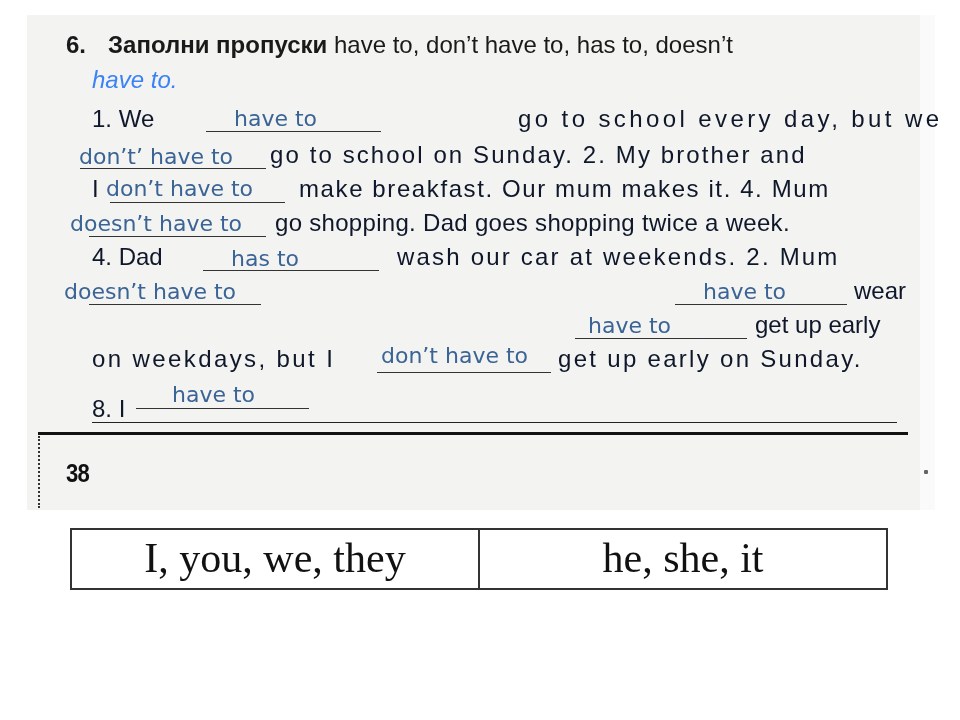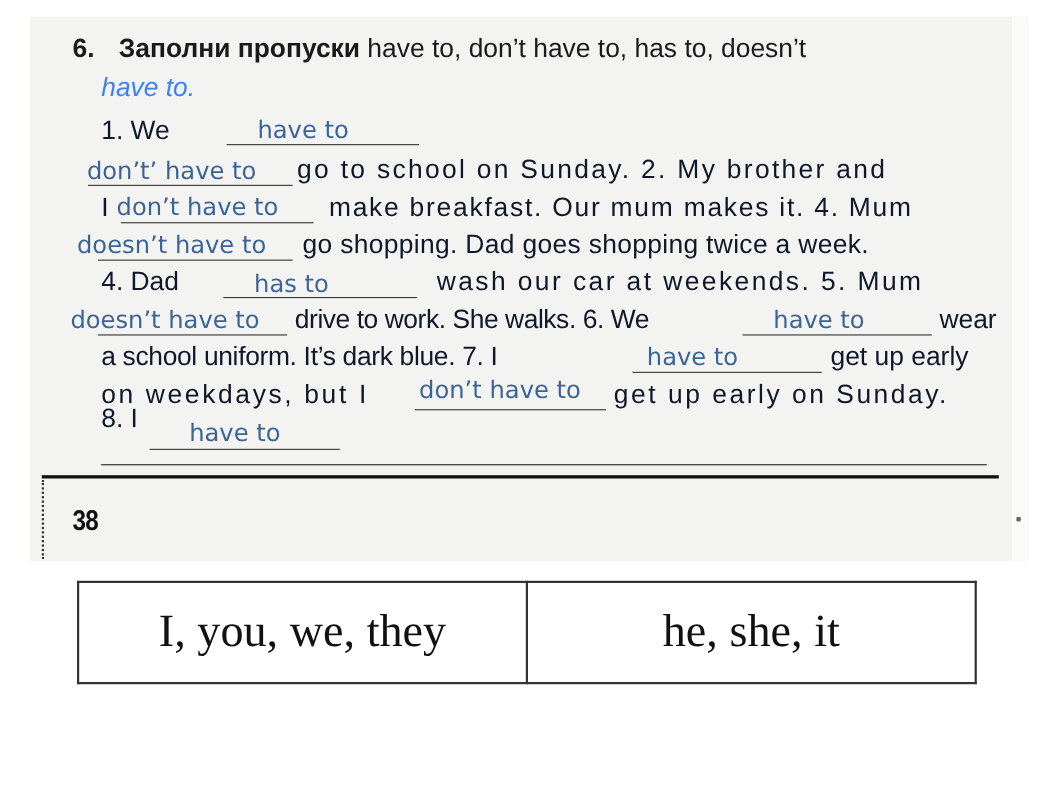--- a/index.html
+++ b/index.html
@@ -13,40 +13,41 @@
   .title2 .it { font-style:italic; }
   .line { position:absolute; left:92px; width:822px; font-size:24px; color:#0f172a; white-space:nowrap; height:34px; line-height:34px; }
   .ans { position:absolute; color:#3b6496; font-size:22px; white-space:nowrap; font-family:"DejaVu Sans", sans-serif; }
   .ul { position:absolute; height:0; border-bottom:1.5px solid #333; }
   .rule-thin { position:absolute; left:92px; top:422px; width:805px; height:0; border-top:1.5px solid #222; }
   .rule-thick { position:absolute; left:38px; top:432px; width:870px; height:0; border-top:3px solid #111; }
   .dots { position:absolute; left:38px; top:436px; height:72px; border-left:2px dotted #333; }
   .page-num { position:absolute; left:66px; top:458px; font-size:26px; font-weight:bold; color:#111; letter-spacing:-1px; transform:scaleX(0.85); transform-origin:left; }
   .speck { position:absolute; left:924px; top:470px; width:4px; height:4px; background:#666; border-radius:1px; }
   table.grammar { position:absolute; left:70px; top:528px; width:818px; border-collapse:collapse; font-family:"Liberation Serif", serif; color:#111; }
-  table.grammar td, table.grammar th { border:2px solid #333; padding:16px 4px; font-weight:normal; vertical-align:top; }
+  table.grammar td, table.grammar th { border:2px solid #333; padding:0 4px; font-weight:normal; vertical-align:top; }
   table.grammar th { font-size:42px; text-align:center; height:58px; line-height:56px; }
   table.grammar td { font-size:42px; line-height:50px; height:104px; }
   table.grammar td div { white-space:nowrap; }
 </style>
 </head>
 <body>
 
 <div class="scan"></div>
 <div class="scan-edge"></div>
 
 <div class="title">
   <span class="num">6.</span><span>Заполни пропуски</span><span class="it"> have to, don’t have to, has to, doesn’t</span>
 </div>
 <div class="title2">
   <span class="it">have to.</span>
 </div>
 
 <div class="line" style="top:102px">
   <span style="position:absolute;left:0">1. We</span>
+  <span style="position:absolute;left:426px;letter-spacing:3.4px">go to school every day, but we</span>
 </div>
 <div class="ul" style="left:206px;top:131px;width:175px"></div>
 <div class="ans" style="left:234px;top:106px">have to</div>
 
 <div class="line" style="top:138px">
   <span style="position:absolute;left:178px;letter-spacing:2.1px">go to school on Sunday. 2. My brother and</span>
 </div>
 <div class="ul" style="left:80px;top:168px;width:186px"></div>
 <div class="ans" style="left:79px;top:144px">don’t’ have to</div>
 
@@ -58,49 +59,47 @@
 <div class="ans" style="left:106px;top:176px">don’t have to</div>
 
 <div class="line" style="top:206px">
   <span style="position:absolute;left:183px;letter-spacing:0.3px">go shopping. Dad goes shopping twice a week.</span>
 </div>
 <div class="ul" style="left:89px;top:236px;width:177px"></div>
 <div class="ans" style="left:70px;top:211px">doesn’t have to</div>
 
 <div class="line" style="top:240px">
   <span style="position:absolute;left:0">4. Dad</span>
-  <span style="position:absolute;left:305px;letter-spacing:2.2px">wash our car at weekends. 5. Mum</span>
+  <span style="position:absolute;left:305px;letter-spacing:2.2px">wash our car at weekends. 2. Mum</span>
 </div>
 <div class="ul" style="left:203px;top:270px;width:176px"></div>
 <div class="ans" style="left:231px;top:246px">has to</div>
 
 <div class="line" style="top:274px">
-  <span style="position:absolute;left:176px;letter-spacing:-0.4px">drive to work. She walks. 6. We</span>
   <span style="position:absolute;left:762px">wear</span>
 </div>
 <div class="ul" style="left:89px;top:304px;width:172px"></div>
 <div class="ans" style="left:64px;top:279px">doesn’t have to</div>
 <div class="ul" style="left:675px;top:304px;width:172px"></div>
 <div class="ans" style="left:703px;top:279px">have to</div>
 
 <div class="line" style="top:308px">
-  <span style="position:absolute;left:0;letter-spacing:-0.3px">a school uniform. It’s dark blue. 7. I</span>
   <span style="position:absolute;left:663px">get up early</span>
 </div>
 <div class="ul" style="left:575px;top:338px;width:172px"></div>
 <div class="ans" style="left:588px;top:313px">have to</div>
 
 <div class="line" style="top:342px">
   <span style="position:absolute;left:466px;letter-spacing:2.3px">get up early on Sunday.</span>
   <span style="position:absolute;left:0;letter-spacing:2.4px">on weekdays, but I</span>
 </div>
 <div class="ul" style="left:377px;top:372px;width:174px"></div>
 <div class="ans" style="left:381px;top:343px">don’t have to</div>
 
-<div class="line" style="top:364px">
+<div class="line" style="top:392px">
   <span style="position:absolute;left:0">8. I</span>
 </div>
 <div class="ul" style="left:136px;top:408px;width:173px"></div>
 <div class="ans" style="left:172px;top:382px">have to</div>
 
 <div class="rule-thin"></div>
 <div class="rule-thick"></div>
 <div class="dots"></div>
 <div class="page-num">38</div>
 <div class="speck"></div>

